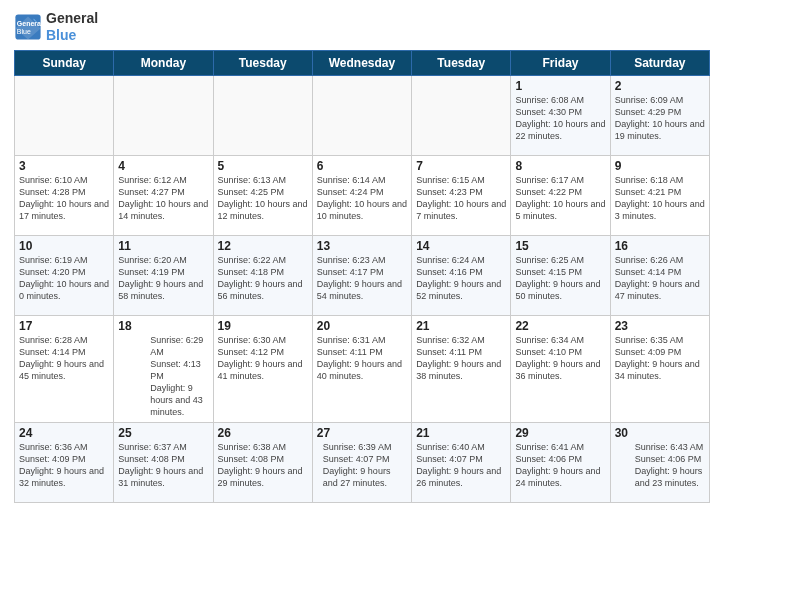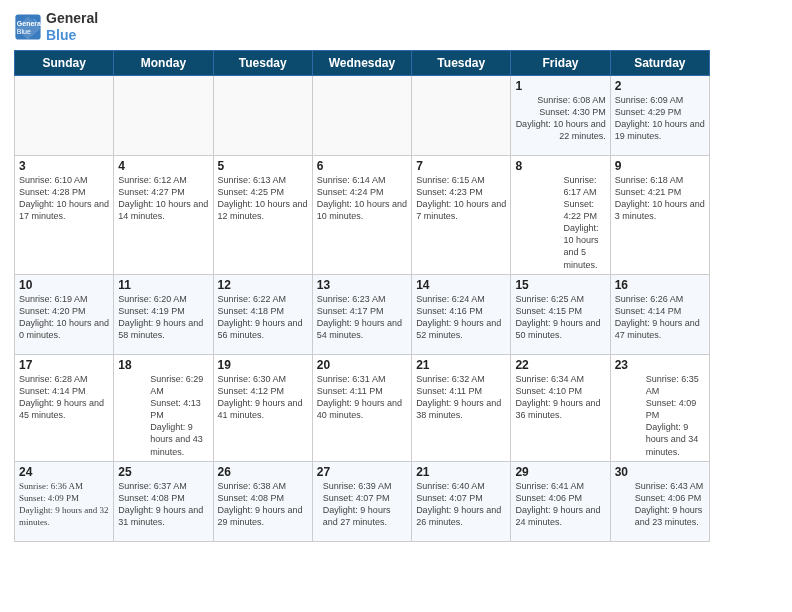--- a/index.html
+++ b/index.html
@@ -127,21 +127,21 @@
     </thead>
     <tbody id="calendar-body">
     <tr>
           <td class="empty-cell"></td>
           <td class="empty-cell"></td>
           <td class="empty-cell"></td>
           <td class="empty-cell"></td>
           <td class="empty-cell"></td>
           <td>
             <span class="day-number">1</span>
-            <div class="day-info" style="white-space: pre-line; text-align: right;">Sunrise: 6:08 AM
+            <div class="day-info" style="white-space: pre-line;">Sunrise: 6:08 AM
 Sunset: 4:30 PM
 Daylight: 10 hours and 22 minutes.</div>
           </td>
           <td>
             <span class="day-number">2</span>
             <div class="day-info" style="white-space: pre-line;">Sunrise: 6:09 AM
 Sunset: 4:29 PM
 Daylight: 10 hours and 19 minutes.</div>
           </td>
         </tr>
@@ -171,21 +171,21 @@
 Daylight: 10 hours and 10 minutes.</div>
           </td>
           <td>
             <span class="day-number">7</span>
             <div class="day-info" style="white-space: pre-line;">Sunrise: 6:15 AM
 Sunset: 4:23 PM
 Daylight: 10 hours and 7 minutes.</div>
           </td>
           <td>
             <span class="day-number">8</span>
-            <div class="day-info" style="white-space: pre-line; margin-left: 48px;">Sunrise: 6:17 AM
+            <div class="day-info" style="white-space: pre-line;">Sunrise: 6:17 AM
 Sunset: 4:22 PM
 Daylight: 10 hours and 5 minutes.</div>
           </td>
           <td>
             <span class="day-number">9</span>
             <div class="day-info" style="white-space: pre-line;">Sunrise: 6:18 AM
 Sunset: 4:21 PM
 Daylight: 10 hours and 3 minutes.</div>
           </td>
         </tr>
@@ -265,29 +265,29 @@
 Daylight: 9 hours and 38 minutes.</div>
           </td>
           <td>
             <span class="day-number">22</span>
             <div class="day-info" style="white-space: pre-line;">Sunrise: 6:34 AM
 Sunset: 4:10 PM
 Daylight: 9 hours and 36 minutes.</div>
           </td>
           <td>
             <span class="day-number">23</span>
-            <div class="day-info" style="white-space: pre-line; margin-left: 31px;">Sunrise: 6:35 AM
+            <div class="day-info" style="white-space: pre-line;">Sunrise: 6:35 AM
 Sunset: 4:09 PM
 Daylight: 9 hours and 34 minutes.</div>
           </td>
         </tr>
         <tr>
           <td>
             <span class="day-number">24</span>
-            <div class="day-info" style="white-space: pre-line; font-family: Liberation Serif, serif;">Sunrise: 6:36 AM
+            <div class="day-info" style="white-space: pre-line;">Sunrise: 6:36 AM
 Sunset: 4:09 PM
 Daylight: 9 hours and 32 minutes.</div>
           </td>
           <td>
             <span class="day-number">25</span>
             <div class="day-info" style="white-space: pre-line;">Sunrise: 6:37 AM
 Sunset: 4:08 PM
 Daylight: 9 hours and 31 minutes.</div>
           </td>
           <td>

